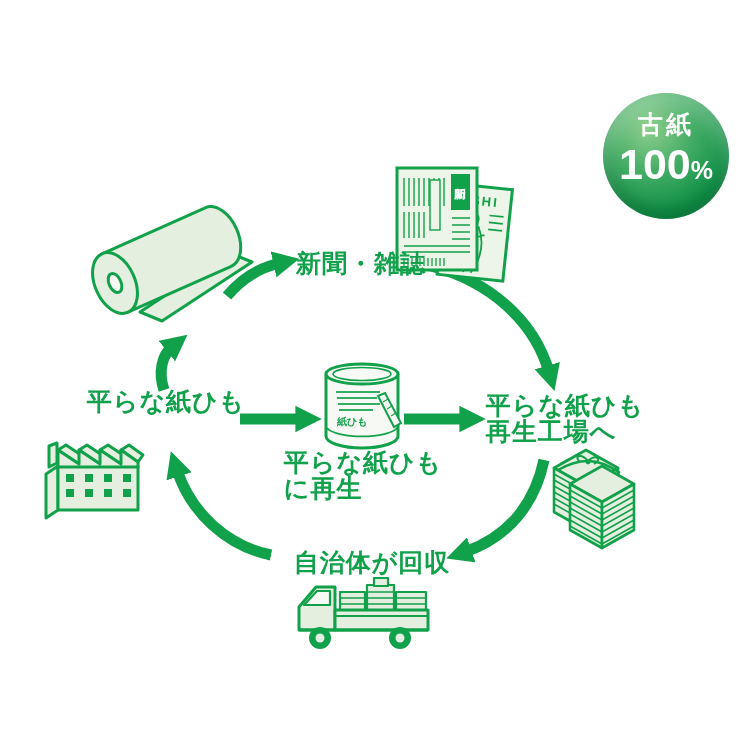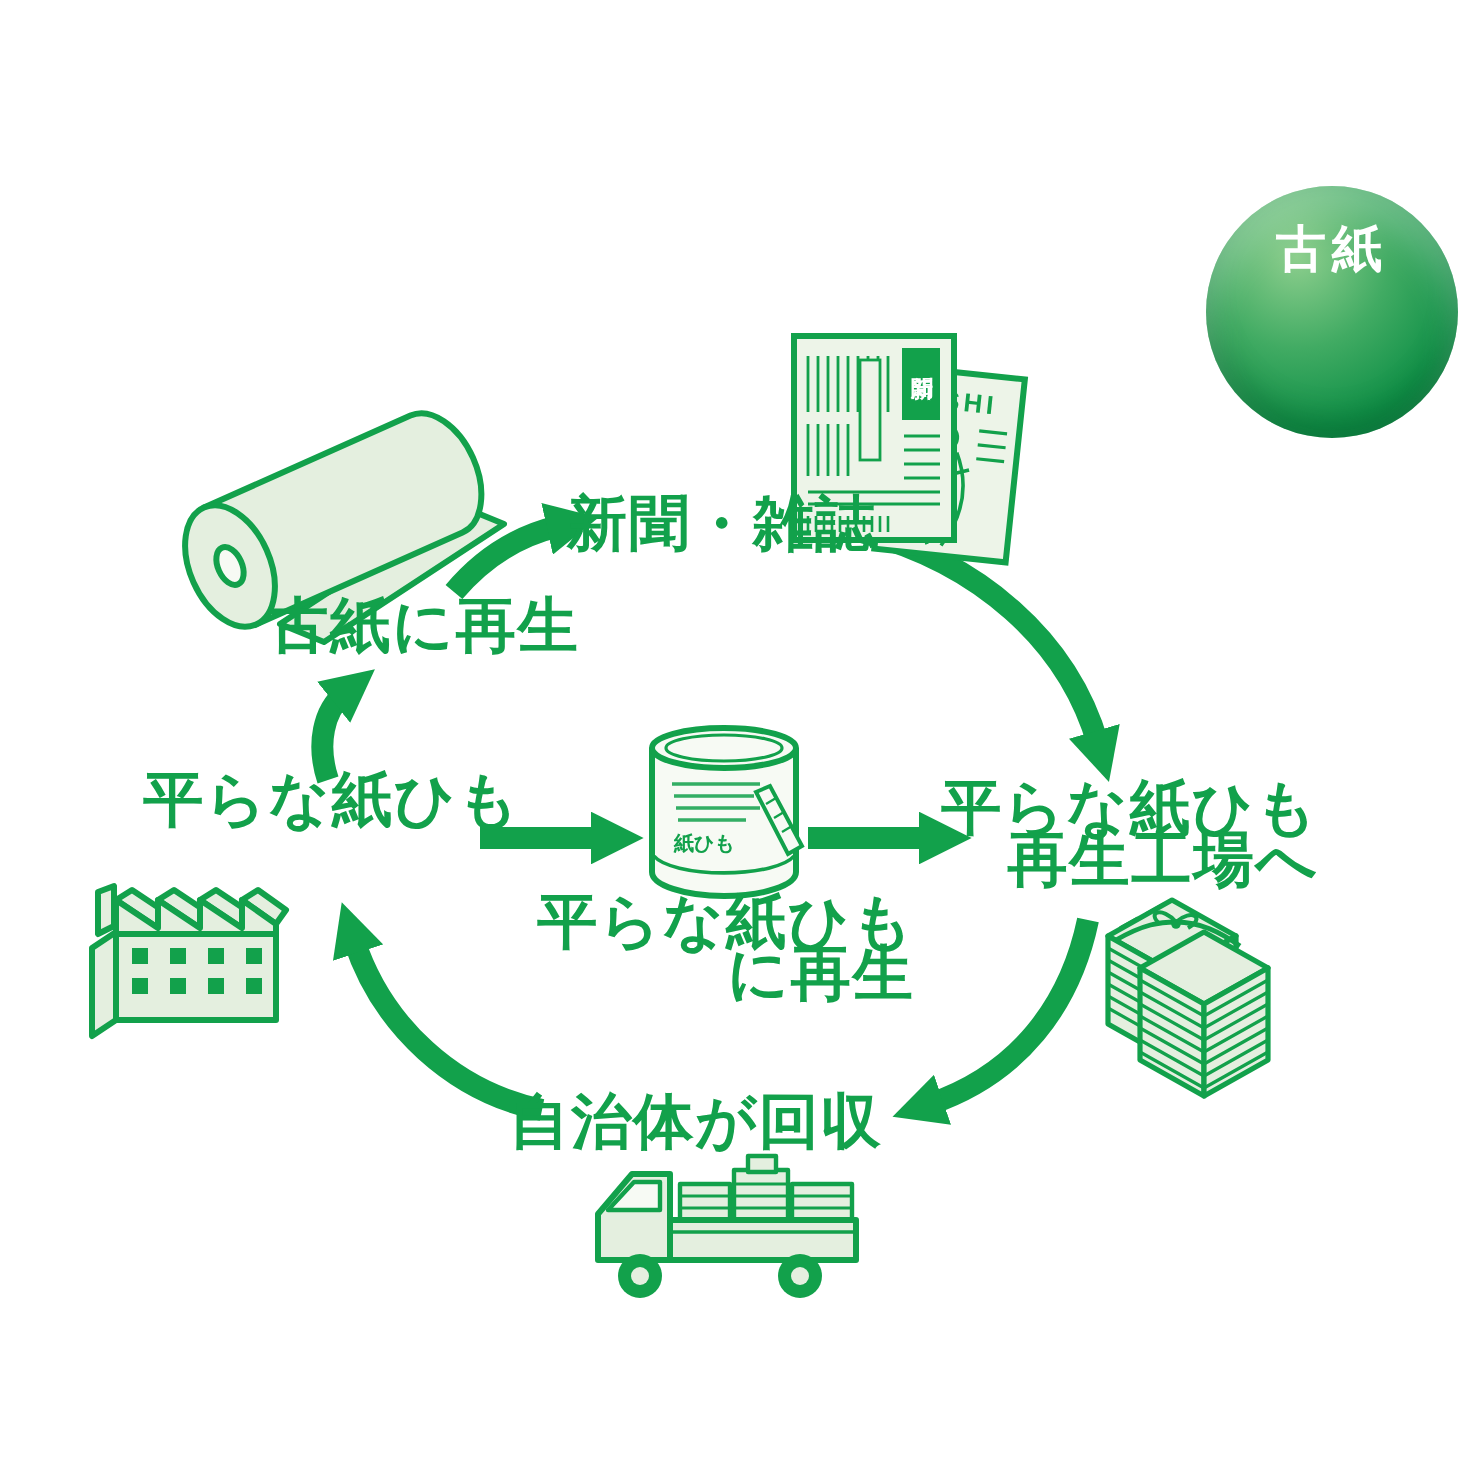--- a/index.html
+++ b/index.html
@@ -1,20 +1,20 @@
 <!DOCTYPE html>
 <html><head>
 <meta charset="utf-8">
 <style>
   html,body{margin:0;padding:0;background:#fff;}
   .canvas{position:relative;width:740px;height:740px;background:#ffffff;overflow:hidden;
           font-family:"Liberation Sans","DejaVu Sans",sans-serif;}
   .diagram-svg{position:absolute;left:0;top:0;}
-  .label{position:absolute;color:#12A14B;font-weight:bold;font-size:30px;line-height:26px;
-         text-align:right;transform:translateX(-50%);white-space:nowrap;letter-spacing:1px;}
+  .label{position:absolute;color:#12A14B;font-weight:bold;font-size:25px;line-height:26px;
+         text-align:left;transform:translateX(-50%);white-space:nowrap;letter-spacing:1px;}
   
   .badge{position:absolute;left:603px;top:93px;width:126px;height:126px;border-radius:50%;
          background:radial-gradient(circle at 36% 28%, #8ecf8e 0%, #41ab63 38%, #119148 70%, #00763a 100%);
          box-shadow:inset 0 14px 18px rgba(255,255,255,.28), inset 0 -10px 14px rgba(0,70,30,.28);
          color:#ffffff;text-align:center;}
   .badge-title{font-size:25px;font-weight:bold;letter-spacing:3px;margin-top:15px;}
   .badge-number-row{font-size:43px;font-weight:bold;line-height:46px;letter-spacing:0px;}
   .badge-pct{font-size:25px;font-weight:bold;}
 </style>
 </head>
@@ -146,35 +146,35 @@
       <circle cx="320" cy="638" r="4.5" fill="#E4EFDF" stroke="none"></circle>
       <circle cx="400" cy="638" r="11" fill="#12A14B" stroke="none"></circle>
       <circle cx="400" cy="638" r="4.5" fill="#E4EFDF" stroke="none"></circle>
     </g>
   </svg>
 
   <div class="label" style="left:361px;top:250px;">
     <div>新聞・雑誌</div>
   </div>
 
-  <div class="label" style="left:212px;top:301px;">古紙に再生</div>
 
   <div class="label" style="left:166px;top:388px;">
     <div>平らな紙ひも</div>
   </div>
 
   <div class="label" style="left:363px;top:449px;">
     <div>平らな紙ひも</div>
     <div>に再生</div>
   </div>
 
   <div class="label" style="left:565px;top:392px;">
     <div>平らな紙ひも</div>
     <div>再生工場へ</div>
   </div>
 
-  <div class="label" style="left:348px;top:549px;">自治体が回収</div>
+  <div class="label" style="left:372px;top:549px;">自治体が回収</div>
 
   <div class="badge">
     <div class="badge-title">古紙</div>
+    <div class="badge-number-row"><span>100</span><span class="badge-pct">%</span></div>
   </div>
 
 </div>
 
 </body></html>

